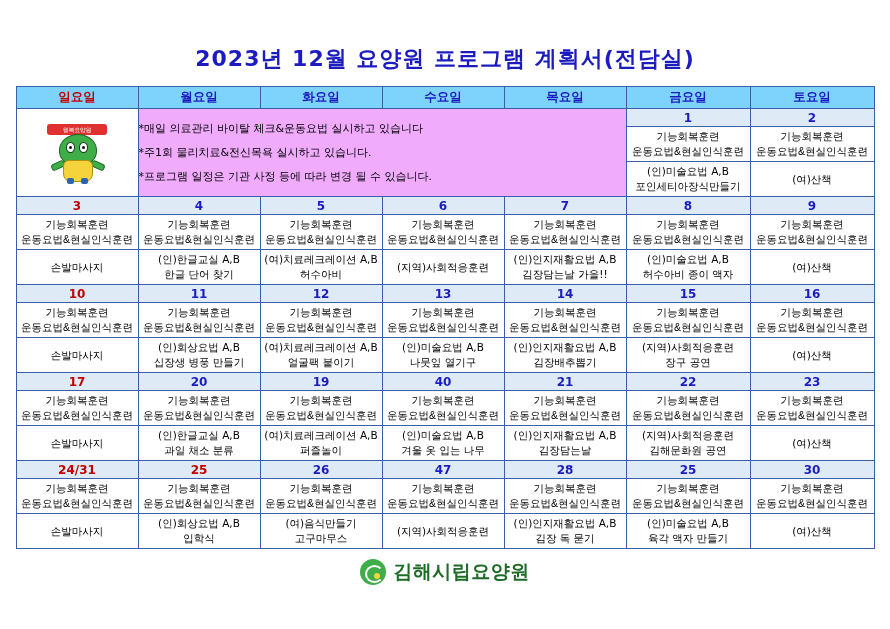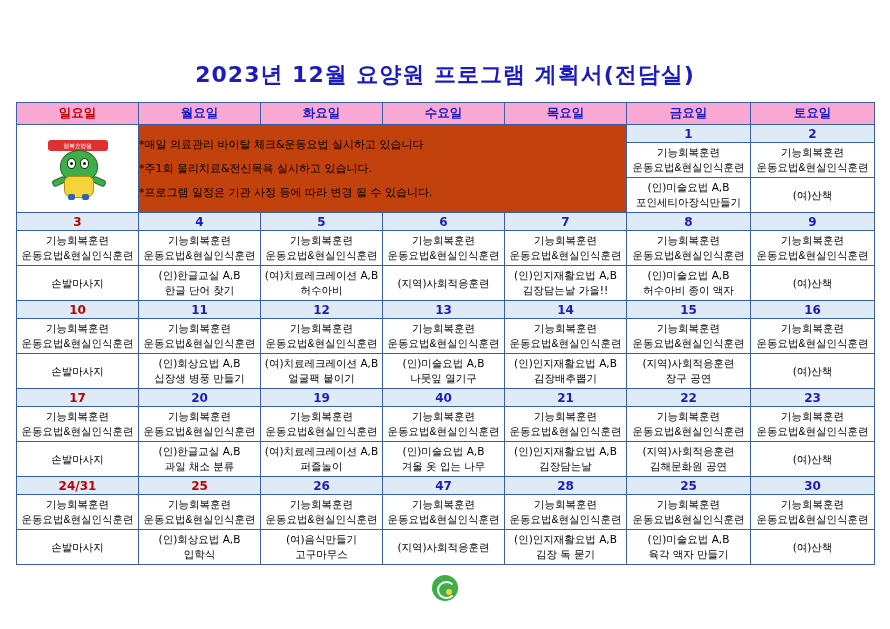--- a/index.html
+++ b/index.html
@@ -11,21 +11,21 @@
     height: 629px;
     background: #ffffff;
     font-family: "Liberation Sans", sans-serif;
     overflow: hidden;
   }
   .page {
     position: relative;
     width: 890px;
     height: 629px;
     box-sizing: border-box;
-    padding: 16px;
+    padding: 0;
   }
   .title {
     text-align: center;
     font-size: 22px;
     font-weight: bold;
     color: #1b1bbf;
     letter-spacing: 1px;
     padding-top: 44px;
     padding-bottom: 12px;
     font-family: "DejaVu Sans", sans-serif;
@@ -36,21 +36,21 @@
     margin: 0 auto;
     table-layout: fixed;
   }
   table.cal td, table.cal th {
     border: 1px solid #3a5fa8;
     padding: 0;
     vertical-align: middle;
   }
   th.dow {
     height: 21px;
-    background: #f9a8d4;
+    background: #7dd3fc;
     font-size: 12.5px;
     font-weight: bold;
     color: #1b1bbf;
     text-align: center;
     font-family: "DejaVu Sans", sans-serif;
   }
   th.dow.sun { color: #c00000; }
   th.dow.sat { color: #1b1bbf; }
 
   
@@ -83,21 +83,21 @@
     font-family: "DejaVu Sans", sans-serif;
   }
   td.prog .l1, td.prog .l2,
   td.prog2 .l1, td.prog2 .l2 {
     display: block;
     white-space: nowrap;
   }
 
   
   td.notes {
-    background: #c2410c;
+    background: #f0abfc;
     padding: 6px 10px 6px 14px;
     vertical-align: middle;
   }
   td.notes p {
     margin: 0 0 9px 0;
     font-size: 11px;
     color: #000000;
     font-family: "DejaVu Sans", sans-serif;
     white-space: nowrap;
   }
@@ -571,15 +571,16 @@
             <span class="l1">(여)산책</span>
             <span class="l2"></span>
           </td>
     </tr>
 
   </tbody>
     </table>
 
   <div class="footer">
     <div class="logo-mark"></div>
+    <div class="fname">김해시립요양원</div>
   </div>
 
 </div>
 
 </body></html>

